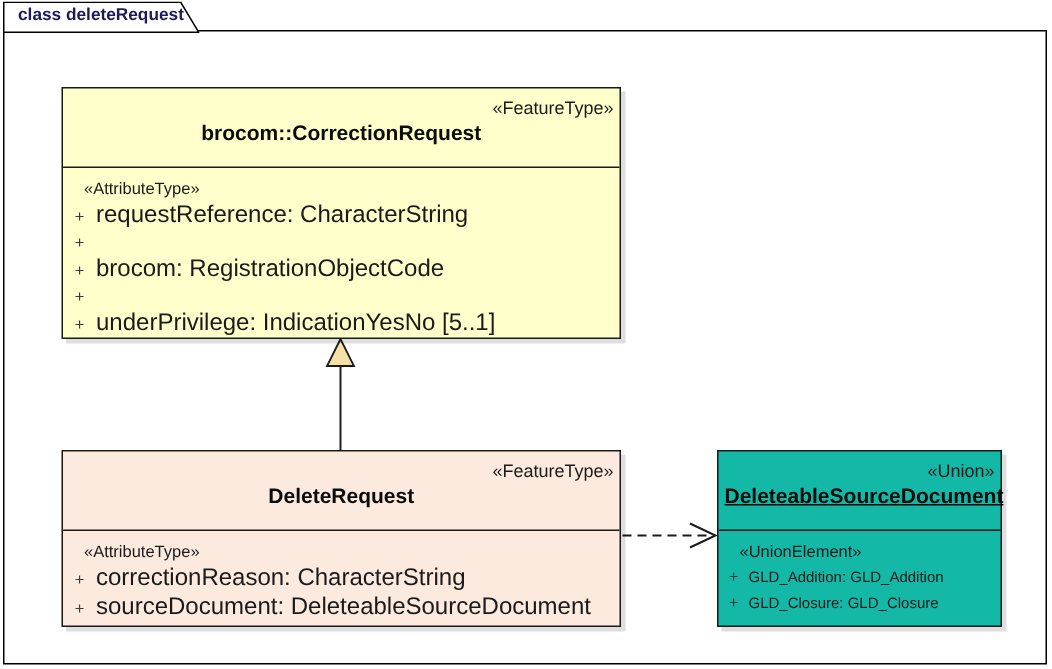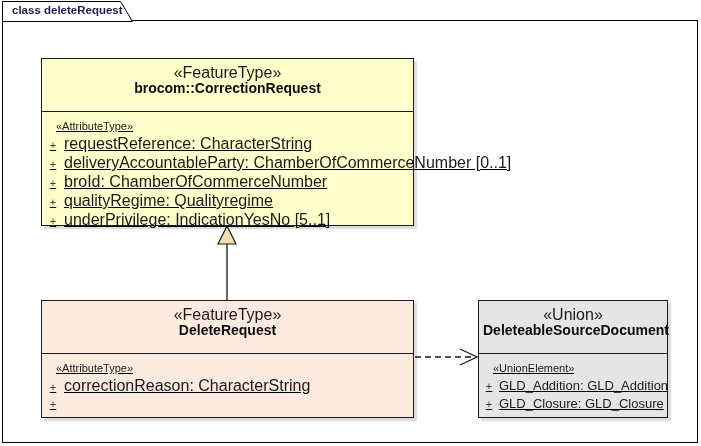--- a/index.html
+++ b/index.html
@@ -65,43 +65,44 @@
     box-sizing: border-box;
     border: 1px solid #1a1a1a;
     box-shadow: 3px 3px 0 0 rgba(0,0,0,0.13);
   }
   .uml-header {
     text-align: center;
     box-sizing: border-box;
     padding: 6px 4px 5px 4px;
   }
   .uml-stereotype {
-    font-size: 16px;
+    font-size: 12px;
     color: #1a1a1a;
     line-height: 15px;
     white-space: nowrap;
+    text-align: right;
   }
   .uml-name {
     font-size: 14px;
     font-weight: bold;
     color: #0b0b0b;
     line-height: 16px;
     white-space: nowrap;
   }
   .uml-name.underlined {
+    text-decoration: underline;
   }
   .uml-divider {
     height: 1px;
     background: #1a1a1a;
     width: 100%;
   }
   .uml-compartment {
     box-sizing: border-box;
     padding: 6px 4px 6px 0px;
-    text-decoration: underline;
   }
   .compartment-stereotype {
     font-size: 11px;
     color: #1a1a1a;
     padding-left: 14px;
     line-height: 17px;
     white-space: nowrap;
   }
   .attr-row {
     display: flex;
@@ -138,24 +139,24 @@
     height: 118px;
     background: #fdeade;
   }
   #class-delete-request .uml-header { height: 52px; }
 
   #class-deleteable-source-document {
     left: 478px;
     top: 300px;
     width: 190px;
     height: 118px;
-    background: #e5e5e5;
+    background: #14b8a6;
   }
   #class-deleteable-source-document .uml-header { height: 52px; }
-  #class-deleteable-source-document .attr-text { font-size: 13px; }
+  #class-deleteable-source-document .attr-text { font-size: 10px; }
   #class-deleteable-source-document .attr-vis { width: 20px; flex: 0 0 20px; }
 
   
   .connector-svg {
     position: absolute;
     left: 0;
     top: 0;
     width: 701px;
     height: 446px;
     pointer-events: none;
@@ -195,29 +196,27 @@
     </div>
     <div class="uml-divider"></div>
     <div class="uml-compartment">
       <div class="compartment-stereotype">«AttributeType»</div>
       <div class="attr-row">
         <span class="attr-vis">+</span>
         <span class="attr-text">requestReference: CharacterString</span>
       </div>
       <div class="attr-row">
         <span class="attr-vis">+</span>
-        <span class="attr-text">deliveryAccountableParty: ChamberOfCommerceNumber [0..1]</span>
-      </div>
-      <div class="attr-row">
-        <span class="attr-vis">+</span>
-        <span class="attr-text">broId: ChamberOfCommerceNumber</span>
-      </div>
-      <div class="attr-row">
-        <span class="attr-vis">+</span>
-        <span class="attr-text">qualityRegime: Qualityregime</span>
+      </div>
+      <div class="attr-row">
+        <span class="attr-vis">+</span>
+        <span class="attr-text">brocom: RegistrationObjectCode</span>
+      </div>
+      <div class="attr-row">
+        <span class="attr-vis">+</span>
       </div>
       <div class="attr-row">
         <span class="attr-vis">+</span>
         <span class="attr-text">underPrivilege: IndicationYesNo [5..1]</span>
       </div>
     </div>
   </div>
 
   <div class="uml-class" id="class-delete-request">
     <div class="uml-header">
@@ -226,20 +225,21 @@
     </div>
     <div class="uml-divider"></div>
     <div class="uml-compartment">
       <div class="compartment-stereotype">«AttributeType»</div>
       <div class="attr-row">
         <span class="attr-vis">+</span>
         <span class="attr-text">correctionReason: CharacterString</span>
       </div>
       <div class="attr-row">
         <span class="attr-vis">+</span>
+        <span class="attr-text">sourceDocument: DeleteableSourceDocument</span>
       </div>
     </div>
   </div>
 
   <div class="uml-class" id="class-deleteable-source-document">
     <div class="uml-header">
       <div class="uml-stereotype">«Union»</div>
       <div class="uml-name underlined">DeleteableSourceDocument</div>
     </div>
     <div class="uml-divider"></div>

